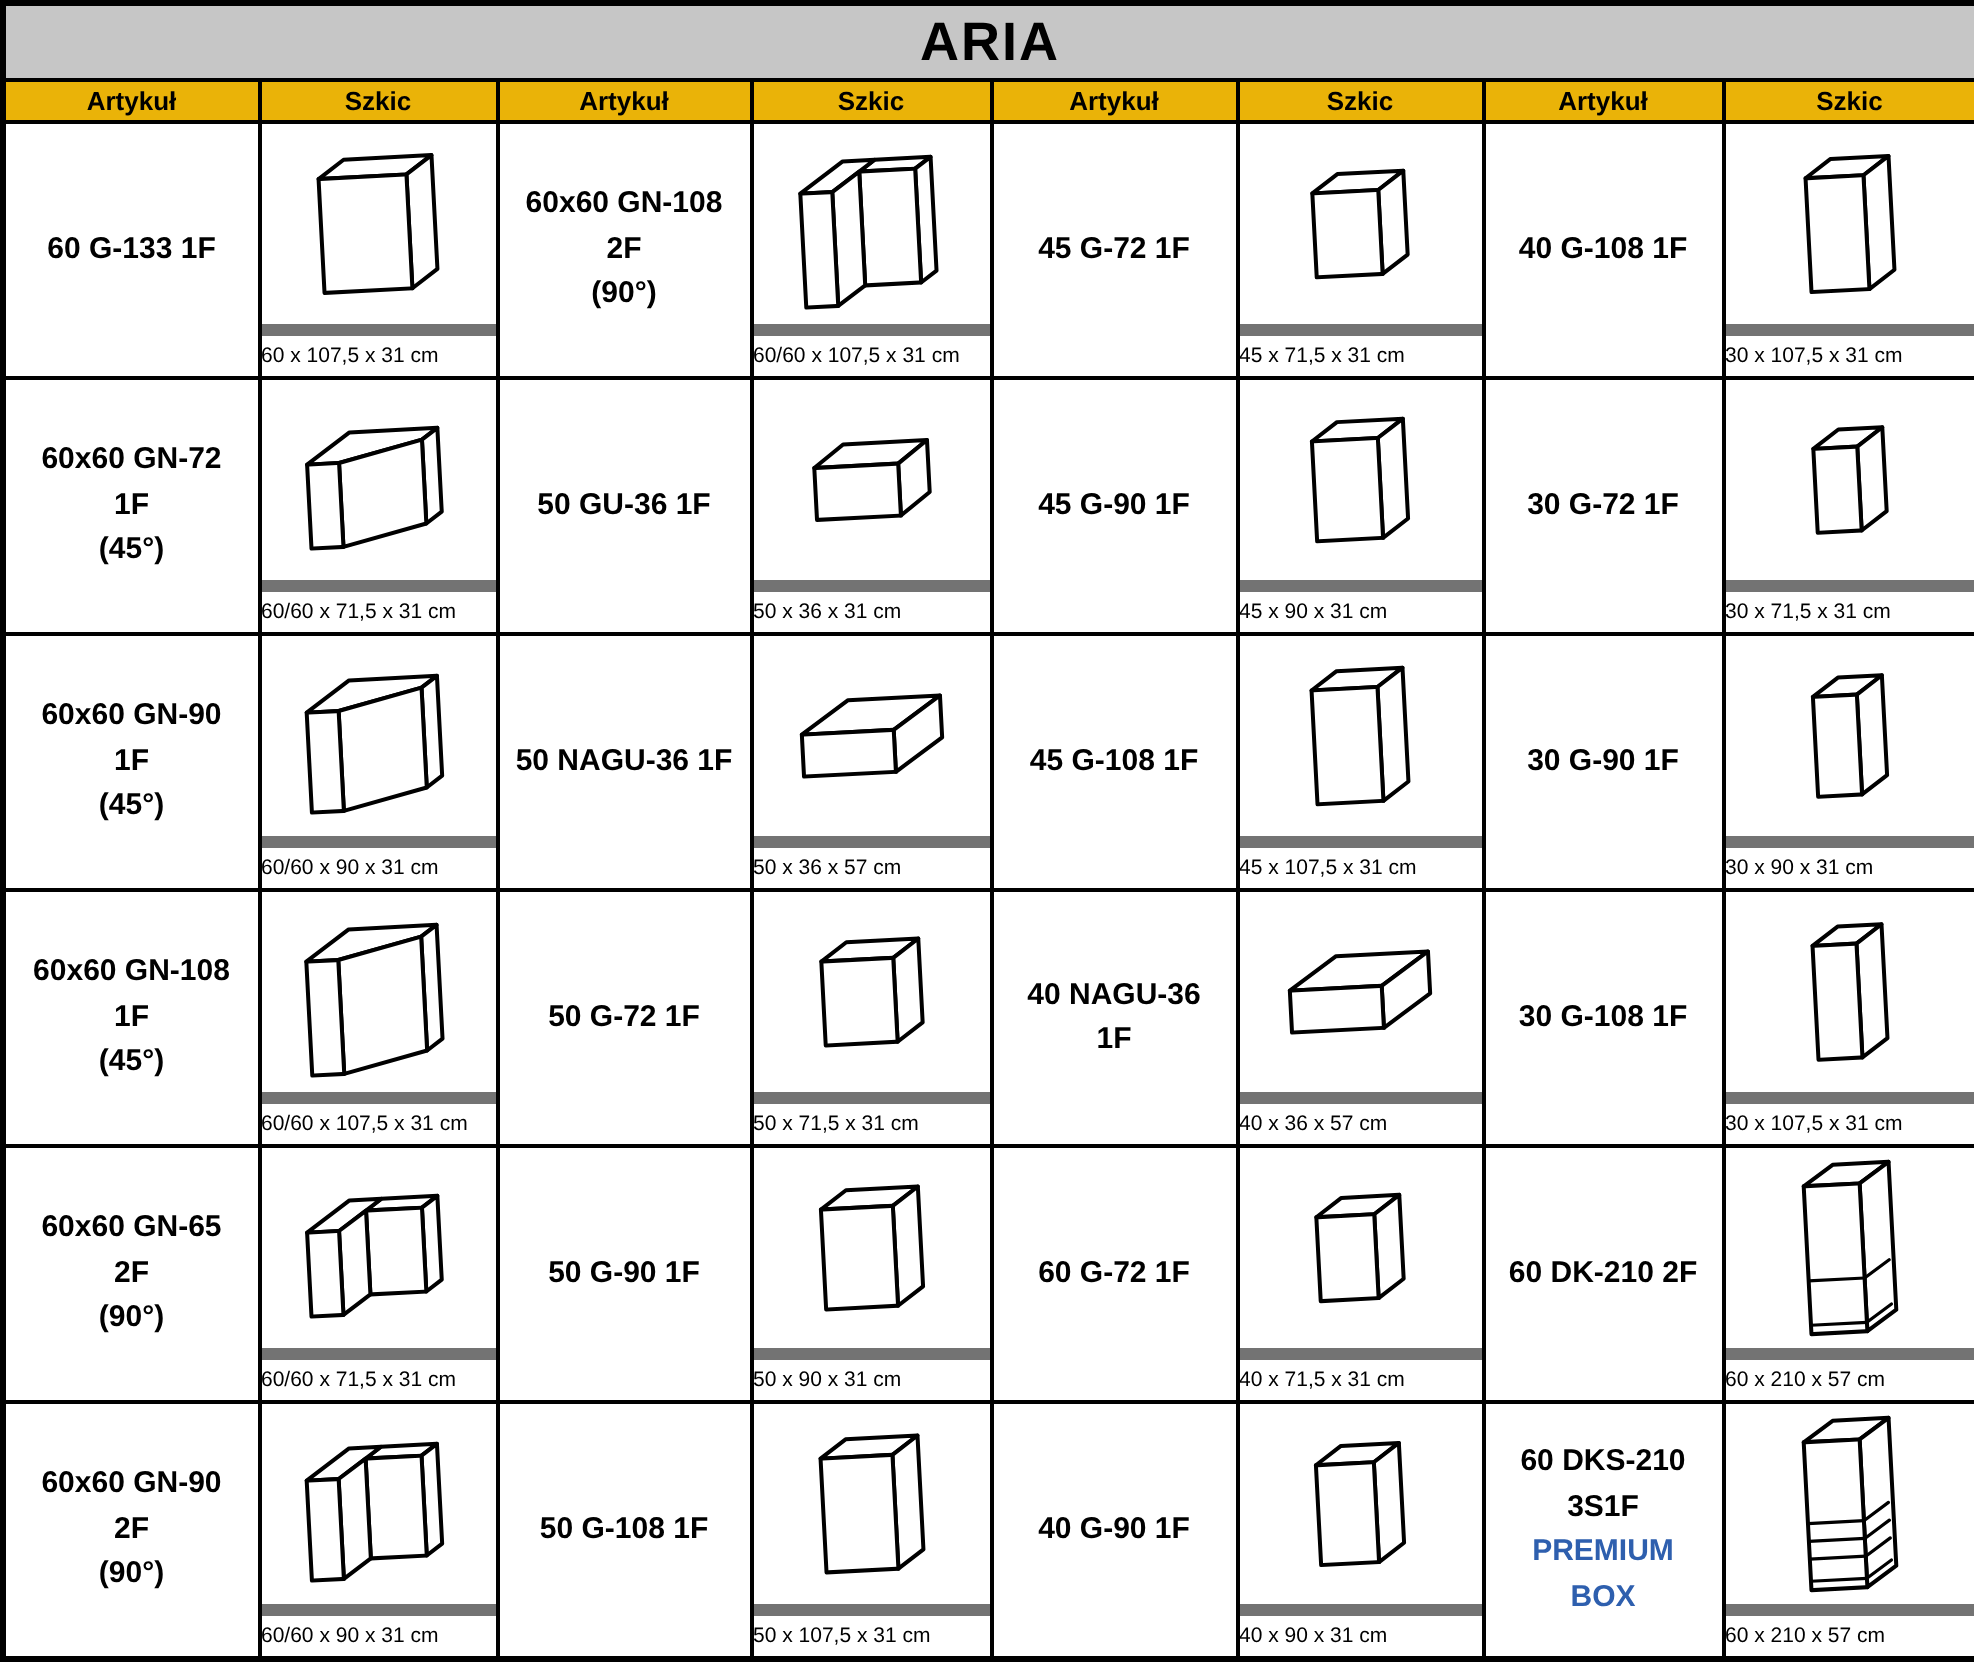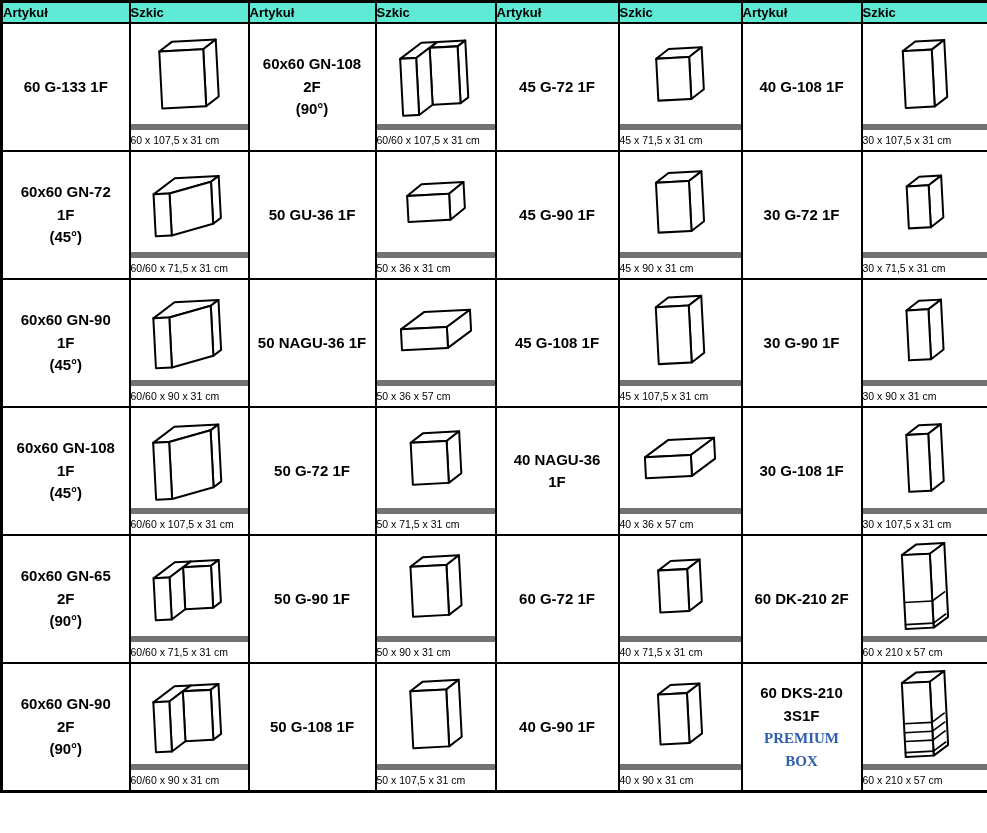--- a/index.html
+++ b/index.html
@@ -1,44 +1,47 @@
 <!DOCTYPE html>
 <html><head>
 <meta charset="utf-8">
 <style>
   html,body{margin:0;padding:0;background:#fff;}
   body{font-family:"Liberation Sans", sans-serif; color:#000; width:987px;}
   table.catalog{border-collapse:collapse; width:987px; table-layout:fixed; border:3px solid #000;}
   td{border:2px solid #000; padding:0; vertical-align:middle; background:#fff;}
   td.title-cell{background:#c6c6c6; height:36px; text-align:center; font-weight:bold; font-size:27px; letter-spacing:1px;}
-  td.col-header{background:#5eead4; height:19px; text-align:left; font-weight:bold; font-size:13px;}
+  td.col-header{background:#eab308; height:19px; text-align:center; font-weight:bold; font-size:13px;}
   td.article-cell{height:126px; text-align:center; font-weight:bold; font-size:15px; line-height:1.5; padding:0 8px;}
   td.sketch-cell{height:126px;}
   .sk-wrap{display:flex; flex-direction:column; height:100%;}
   .sk-area{flex:1; display:flex; align-items:center; justify-content:center; overflow:hidden;}
   .sk-cap{border-top:6px solid #737373; height:20px; line-height:20px; font-size:10.5px; text-align:left; white-space:nowrap; overflow:hidden;}
-  .premium{color:#2E5FAE;font-family:Liberation Serif, serif;}
+  .premium{color:#2E5FAE;}
   svg.sketch{display:block;}
 </style>
 </head>
 <body>
 
 <table class="catalog">
   <colgroup>
     <col style="width:128px">
       <col style="width:119px">
       <col style="width:127px">
       <col style="width:120px">
     <col style="width:123px">
       <col style="width:123px">
       <col style="width:120px">
       <col style="width:127px">
   </colgroup>
   <tbody>
     <tr>
+      <td class="title-cell" colspan="8">ARIA</td>
+    </tr>
+    <tr>
       <td class="col-header">Artykuł</td>
       <td class="col-header">Szkic</td>
       <td class="col-header">Artykuł</td>
       <td class="col-header">Szkic</td>
       <td class="col-header">Artykuł</td>
       <td class="col-header">Szkic</td>
       <td class="col-header">Artykuł</td>
       <td class="col-header">Szkic</td>
     </tr>
 

